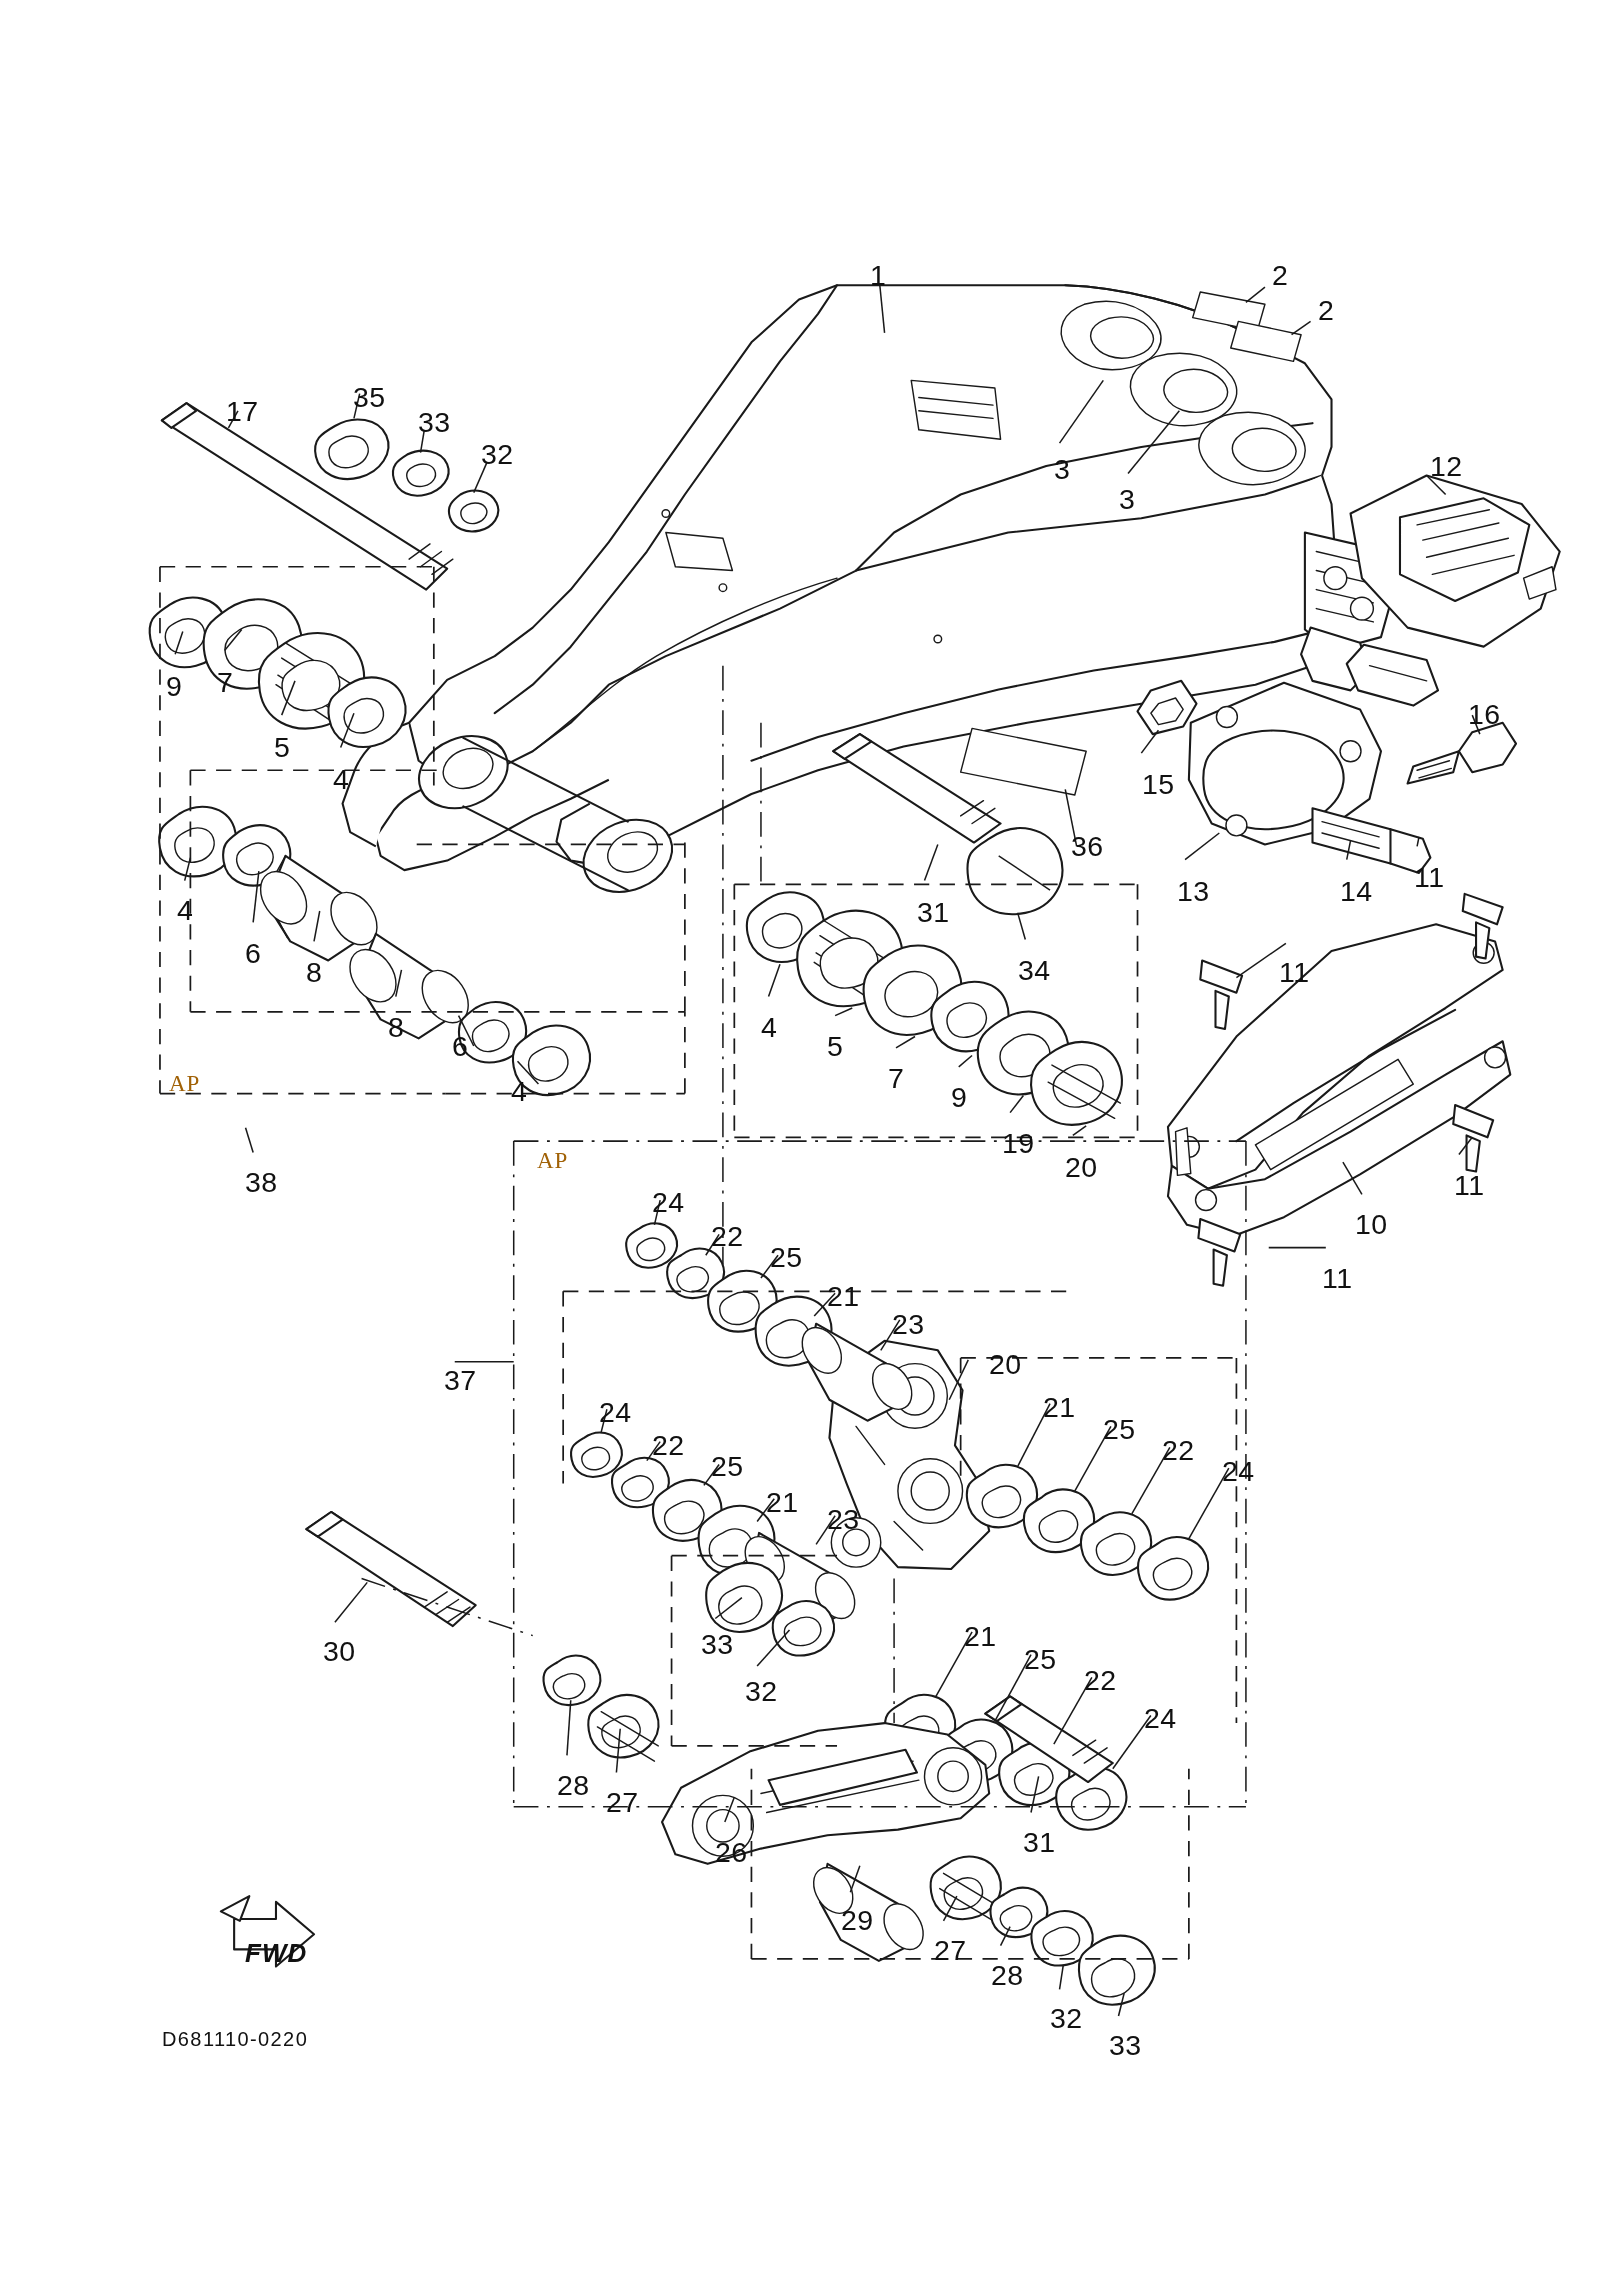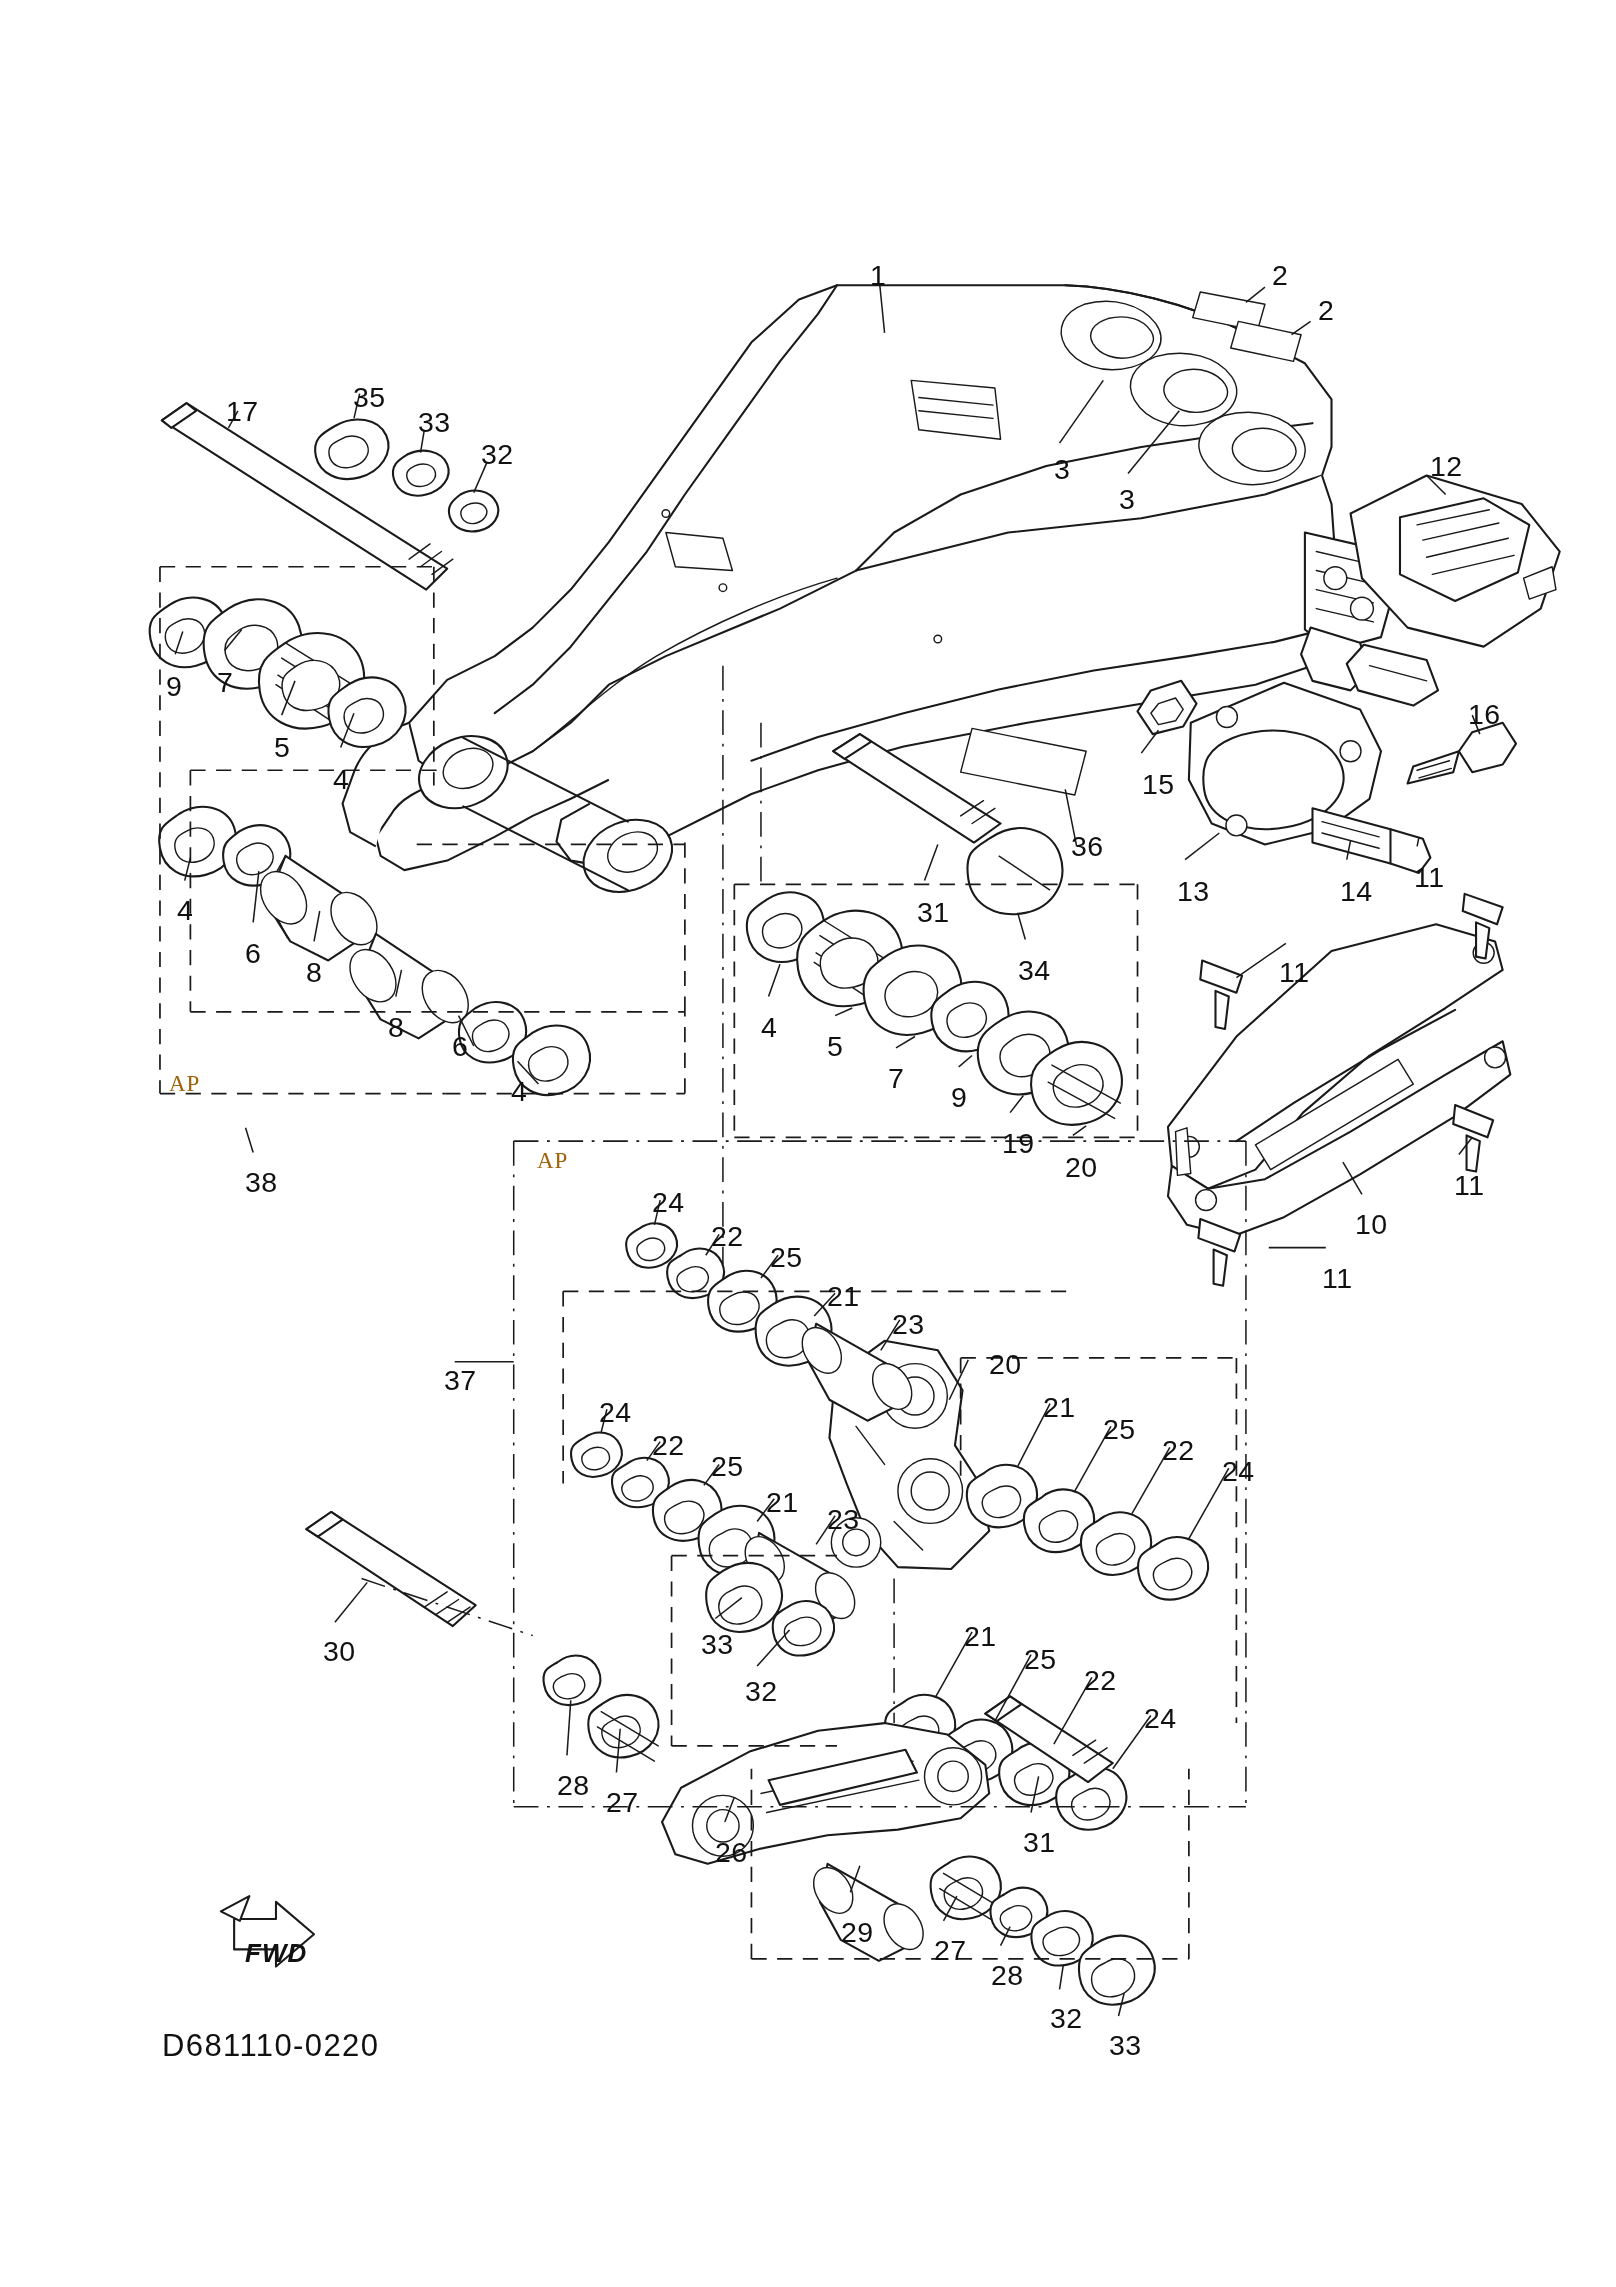--- a/index.html
+++ b/index.html
@@ -37,21 +37,21 @@
     font-size: 23px;
     color: #a16207;
     white-space: nowrap;
     letter-spacing: 1px;
   }
   #diagram-code {
     position: absolute;
     left: 162px;
     top: 2028px;
     font-family: "Liberation Sans", sans-serif;
-    font-size: 31px;
+    font-size: 20px;
     letter-spacing: 1.4px;
     color: #111111;
   }
   #fwd-label {
     position: absolute;
     left: 245px;
     top: 1938px;
     font-family: "Liberation Sans", sans-serif;
     font-size: 26px;
     font-weight: bold;
@@ -559,21 +559,21 @@
       <div class="callout" style="left: 1024px; top: 1643px;">25</div>
       <div class="callout" style="left: 1084px; top: 1664px;">22</div>
       <div class="callout" style="left: 1144px; top: 1702px;">24</div>
       <div class="callout" style="left: 323px; top: 1635px;">30</div>
       <div class="callout" style="left: 701px; top: 1628px;">33</div>
       <div class="callout" style="left: 745px; top: 1675px;">32</div>
       <div class="callout" style="left: 557px; top: 1769px;">28</div>
       <div class="callout" style="left: 606px; top: 1786px;">27</div>
       <div class="callout" style="left: 715px; top: 1836px;">26</div>
       <div class="callout" style="left: 1023px; top: 1826px;">31</div>
-      <div class="callout" style="left: 841px; top: 1904px; margin-top: 12px;">29</div>
+      <div class="callout" style="left: 841px; top: 1904px;">29</div>
       <div class="callout" style="left: 934px; top: 1934px;">27</div>
       <div class="callout" style="left: 991px; top: 1959px;">28</div>
       <div class="callout" style="left: 1050px; top: 2002px;">32</div>
       <div class="callout" style="left: 1109px; top: 2029px;">33</div>
     </div>
 
   <div id="grouplabels-layer">
       <div class="grouplabel" style="left: 169px; top: 1071px;">AP</div>
       <div class="grouplabel" style="left: 537px; top: 1148px;">AP</div>
     </div>

